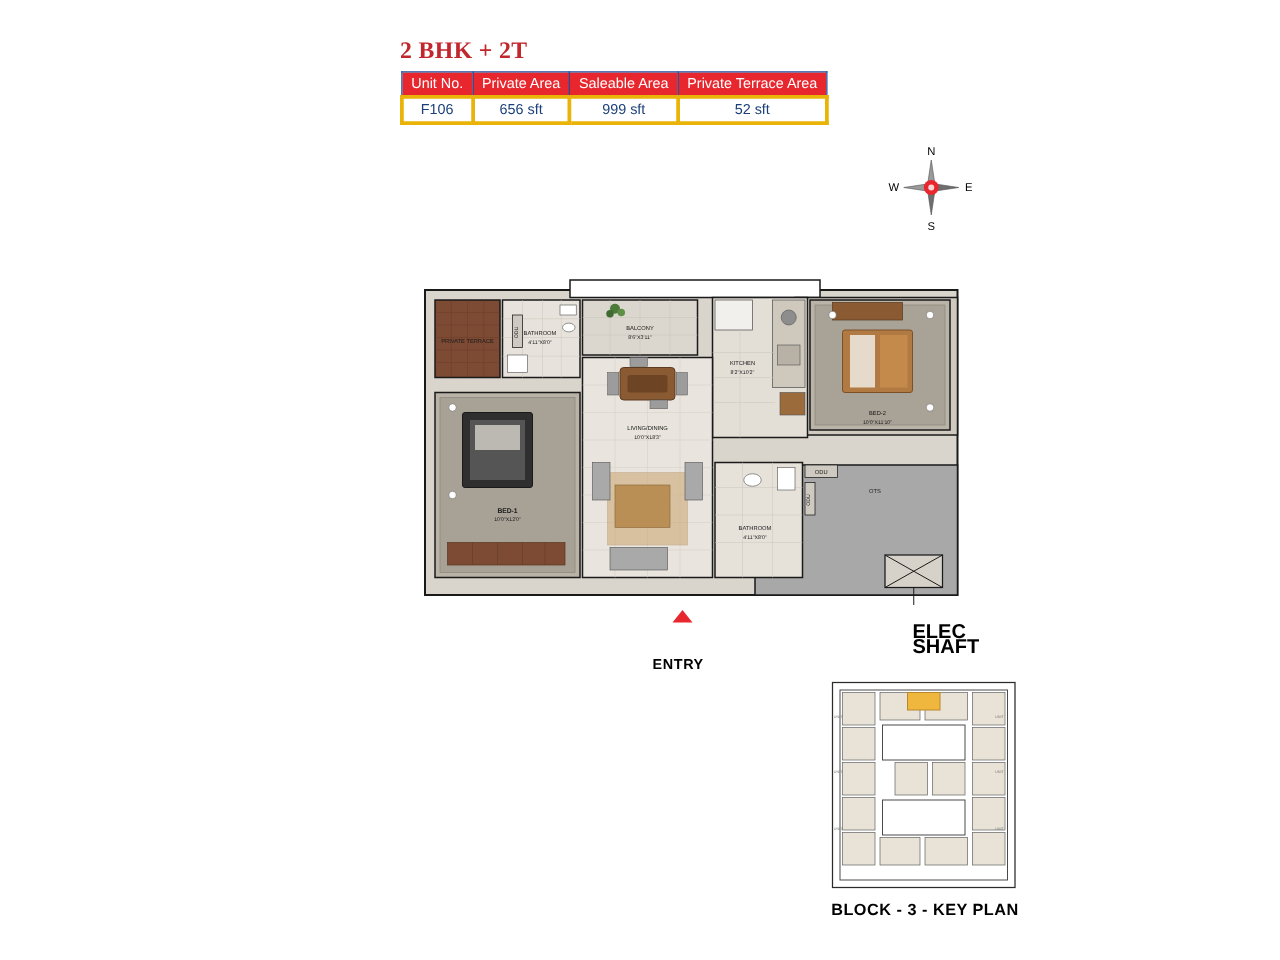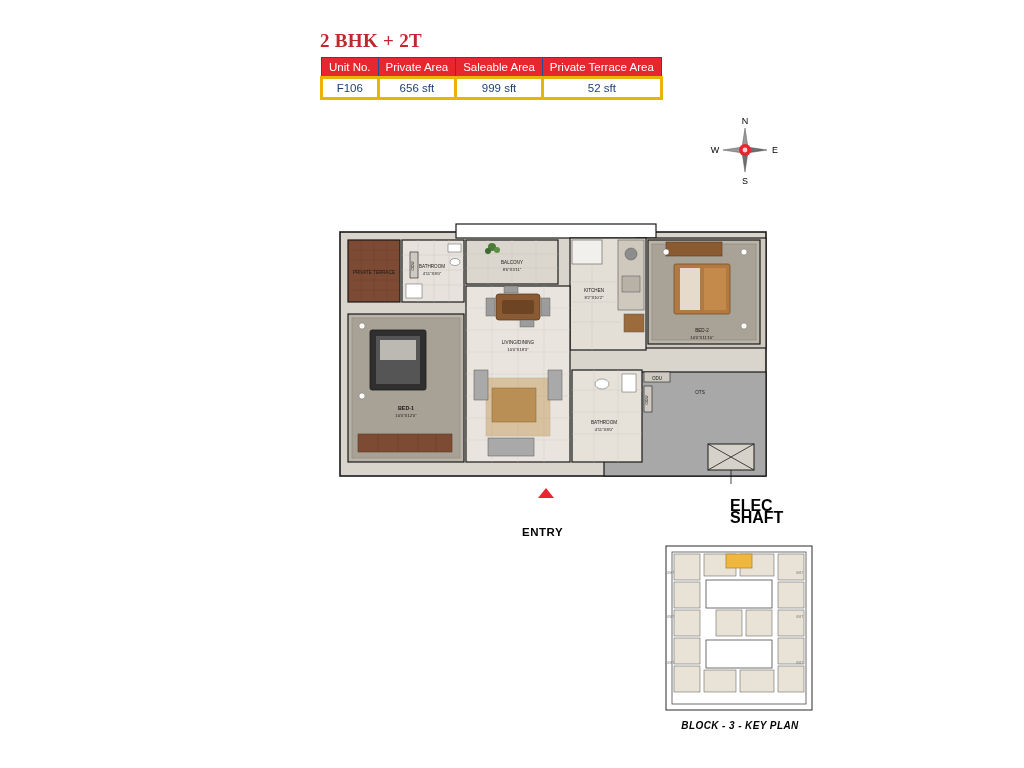--- a/index.html
+++ b/index.html
@@ -107,24 +107,23 @@
     top: 544px;
     width: 150px;
     height: 168px;
   }
   #keyplan-caption {
     position: absolute;
     left: 650px;
     top: 720px;
     width: 180px;
     text-align: center;
-    font-size: 10px;
+    font-size: 13px;
     font-weight: bold;
     letter-spacing: 0.4px;
-    font-style: italic;
   }
 
   
   .rlabel {
     font-size: 4.6px;
     font-family: "Liberation Sans", sans-serif;
     fill: #1a1a1a;
     text-anchor: middle;
   }
   .rlabel.big { font-size: 5.4px; font-weight: bold; }

